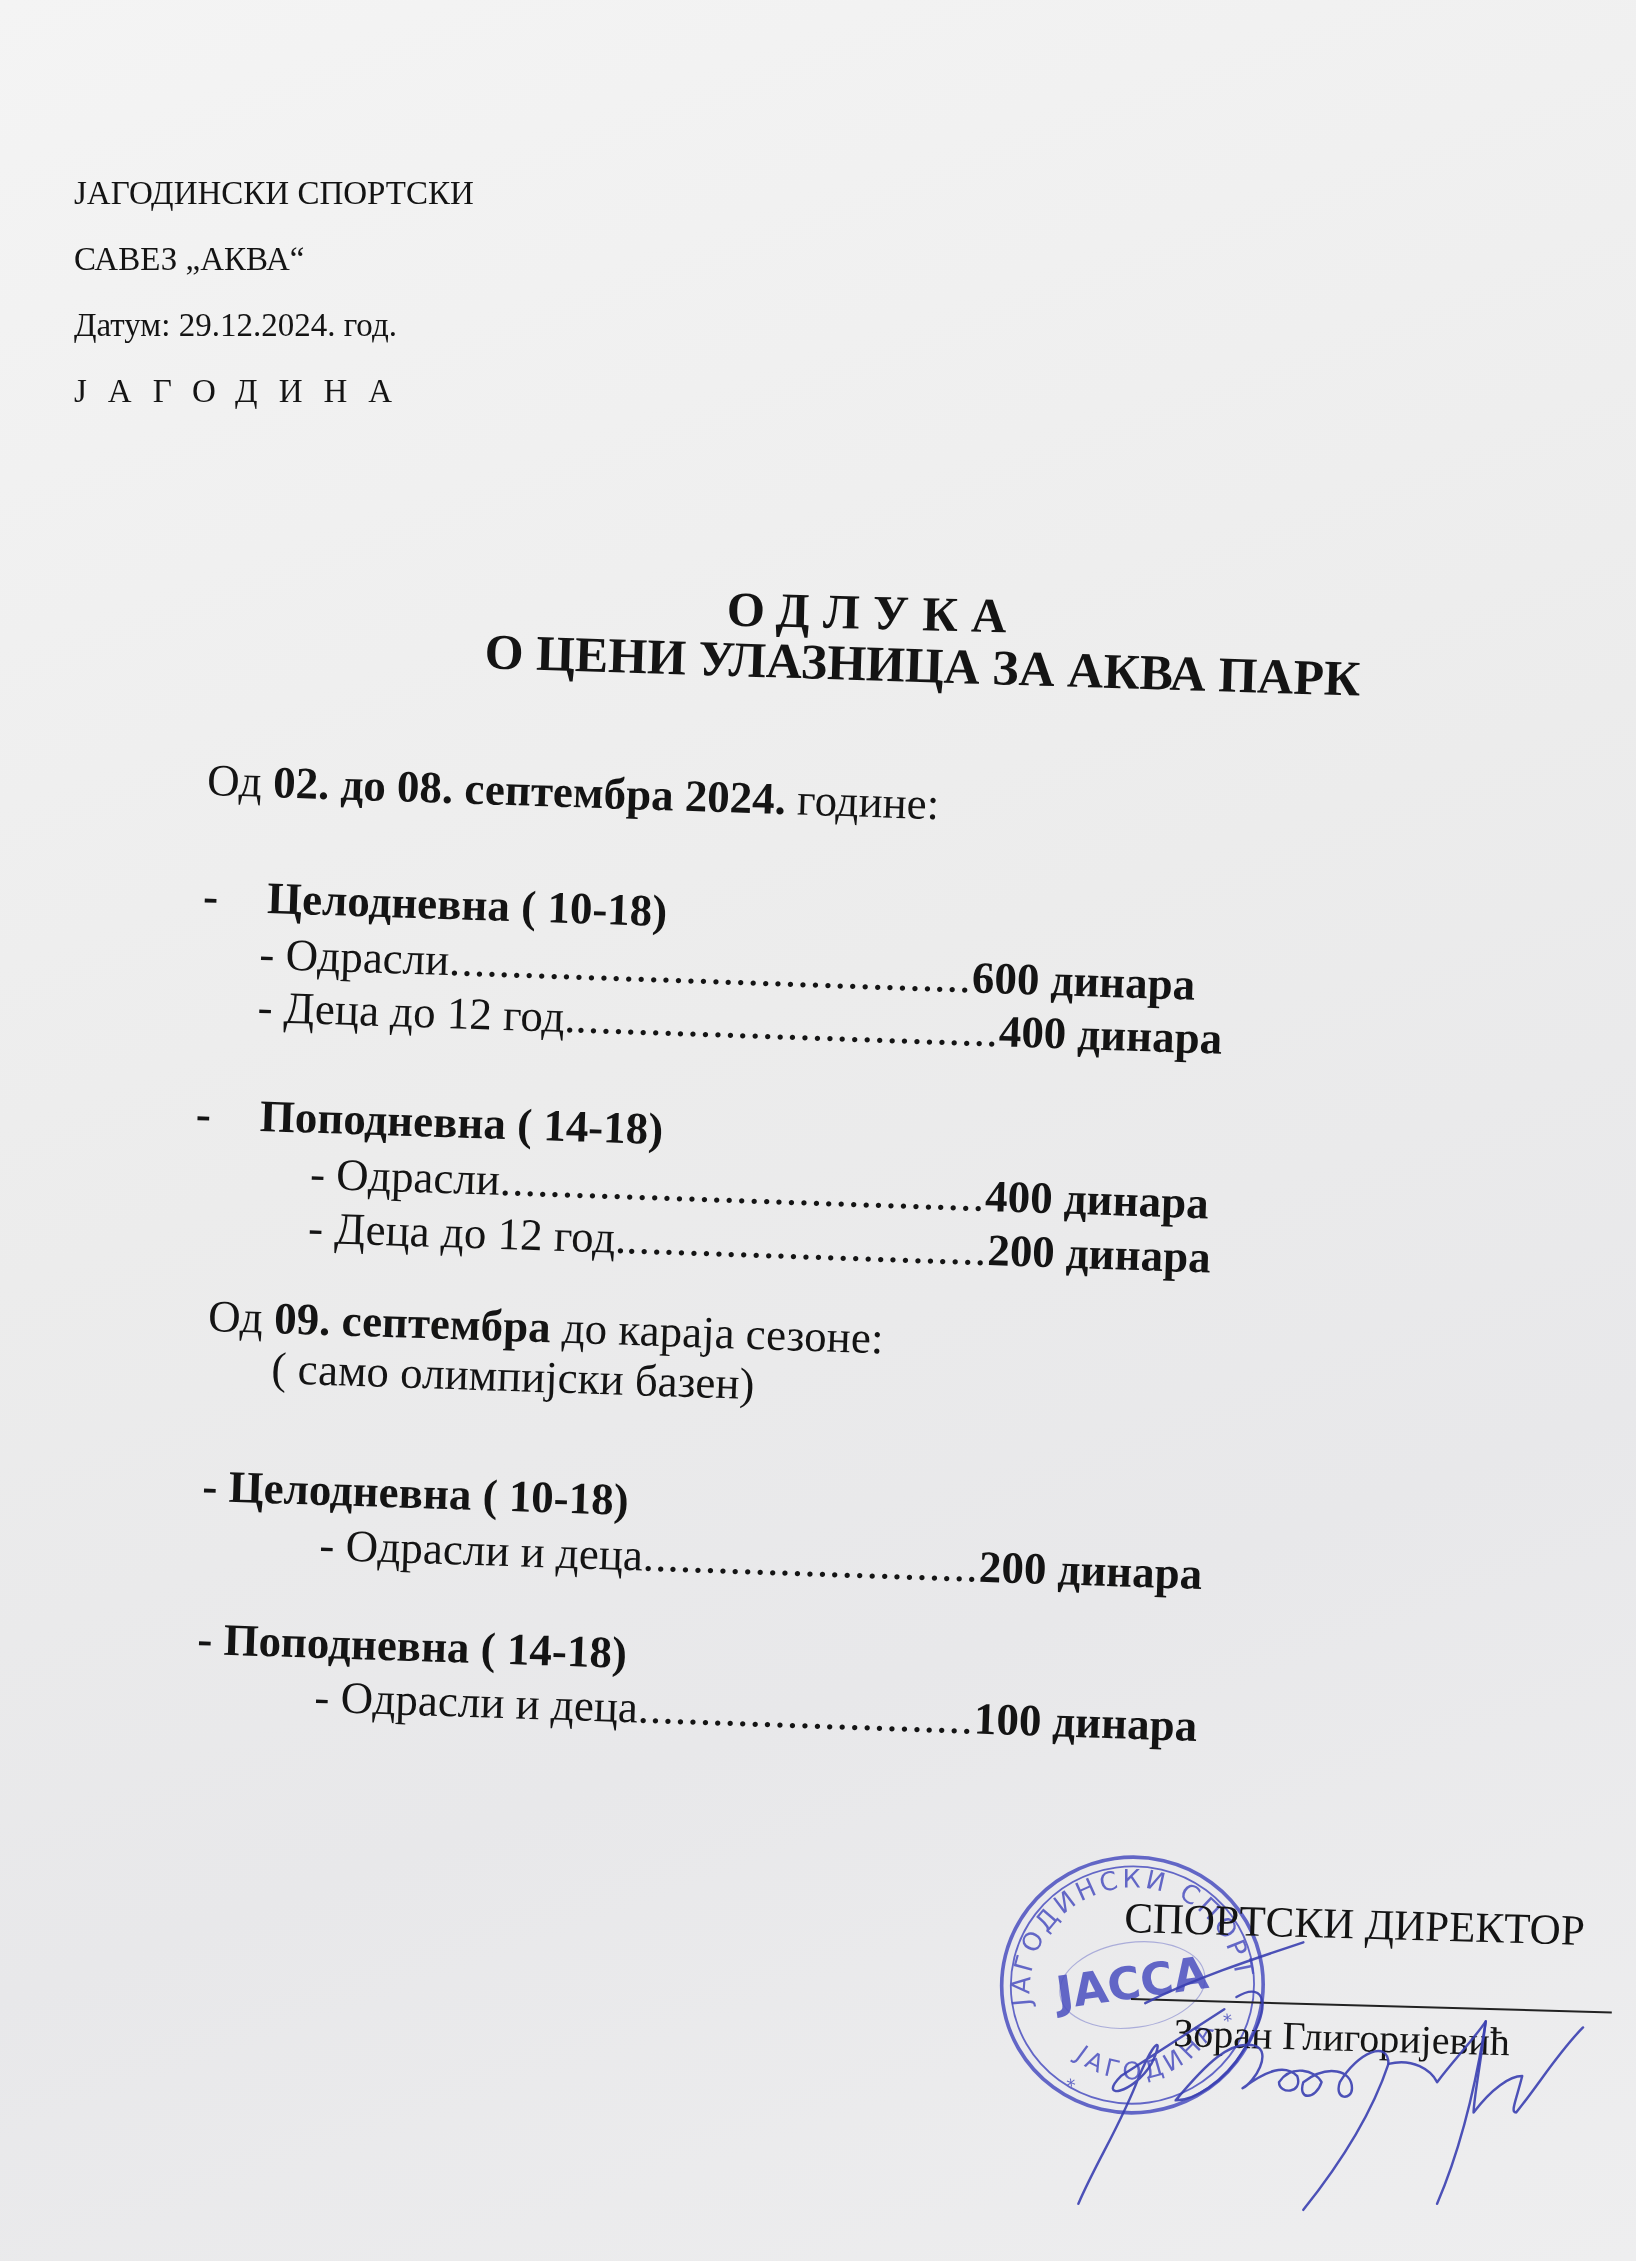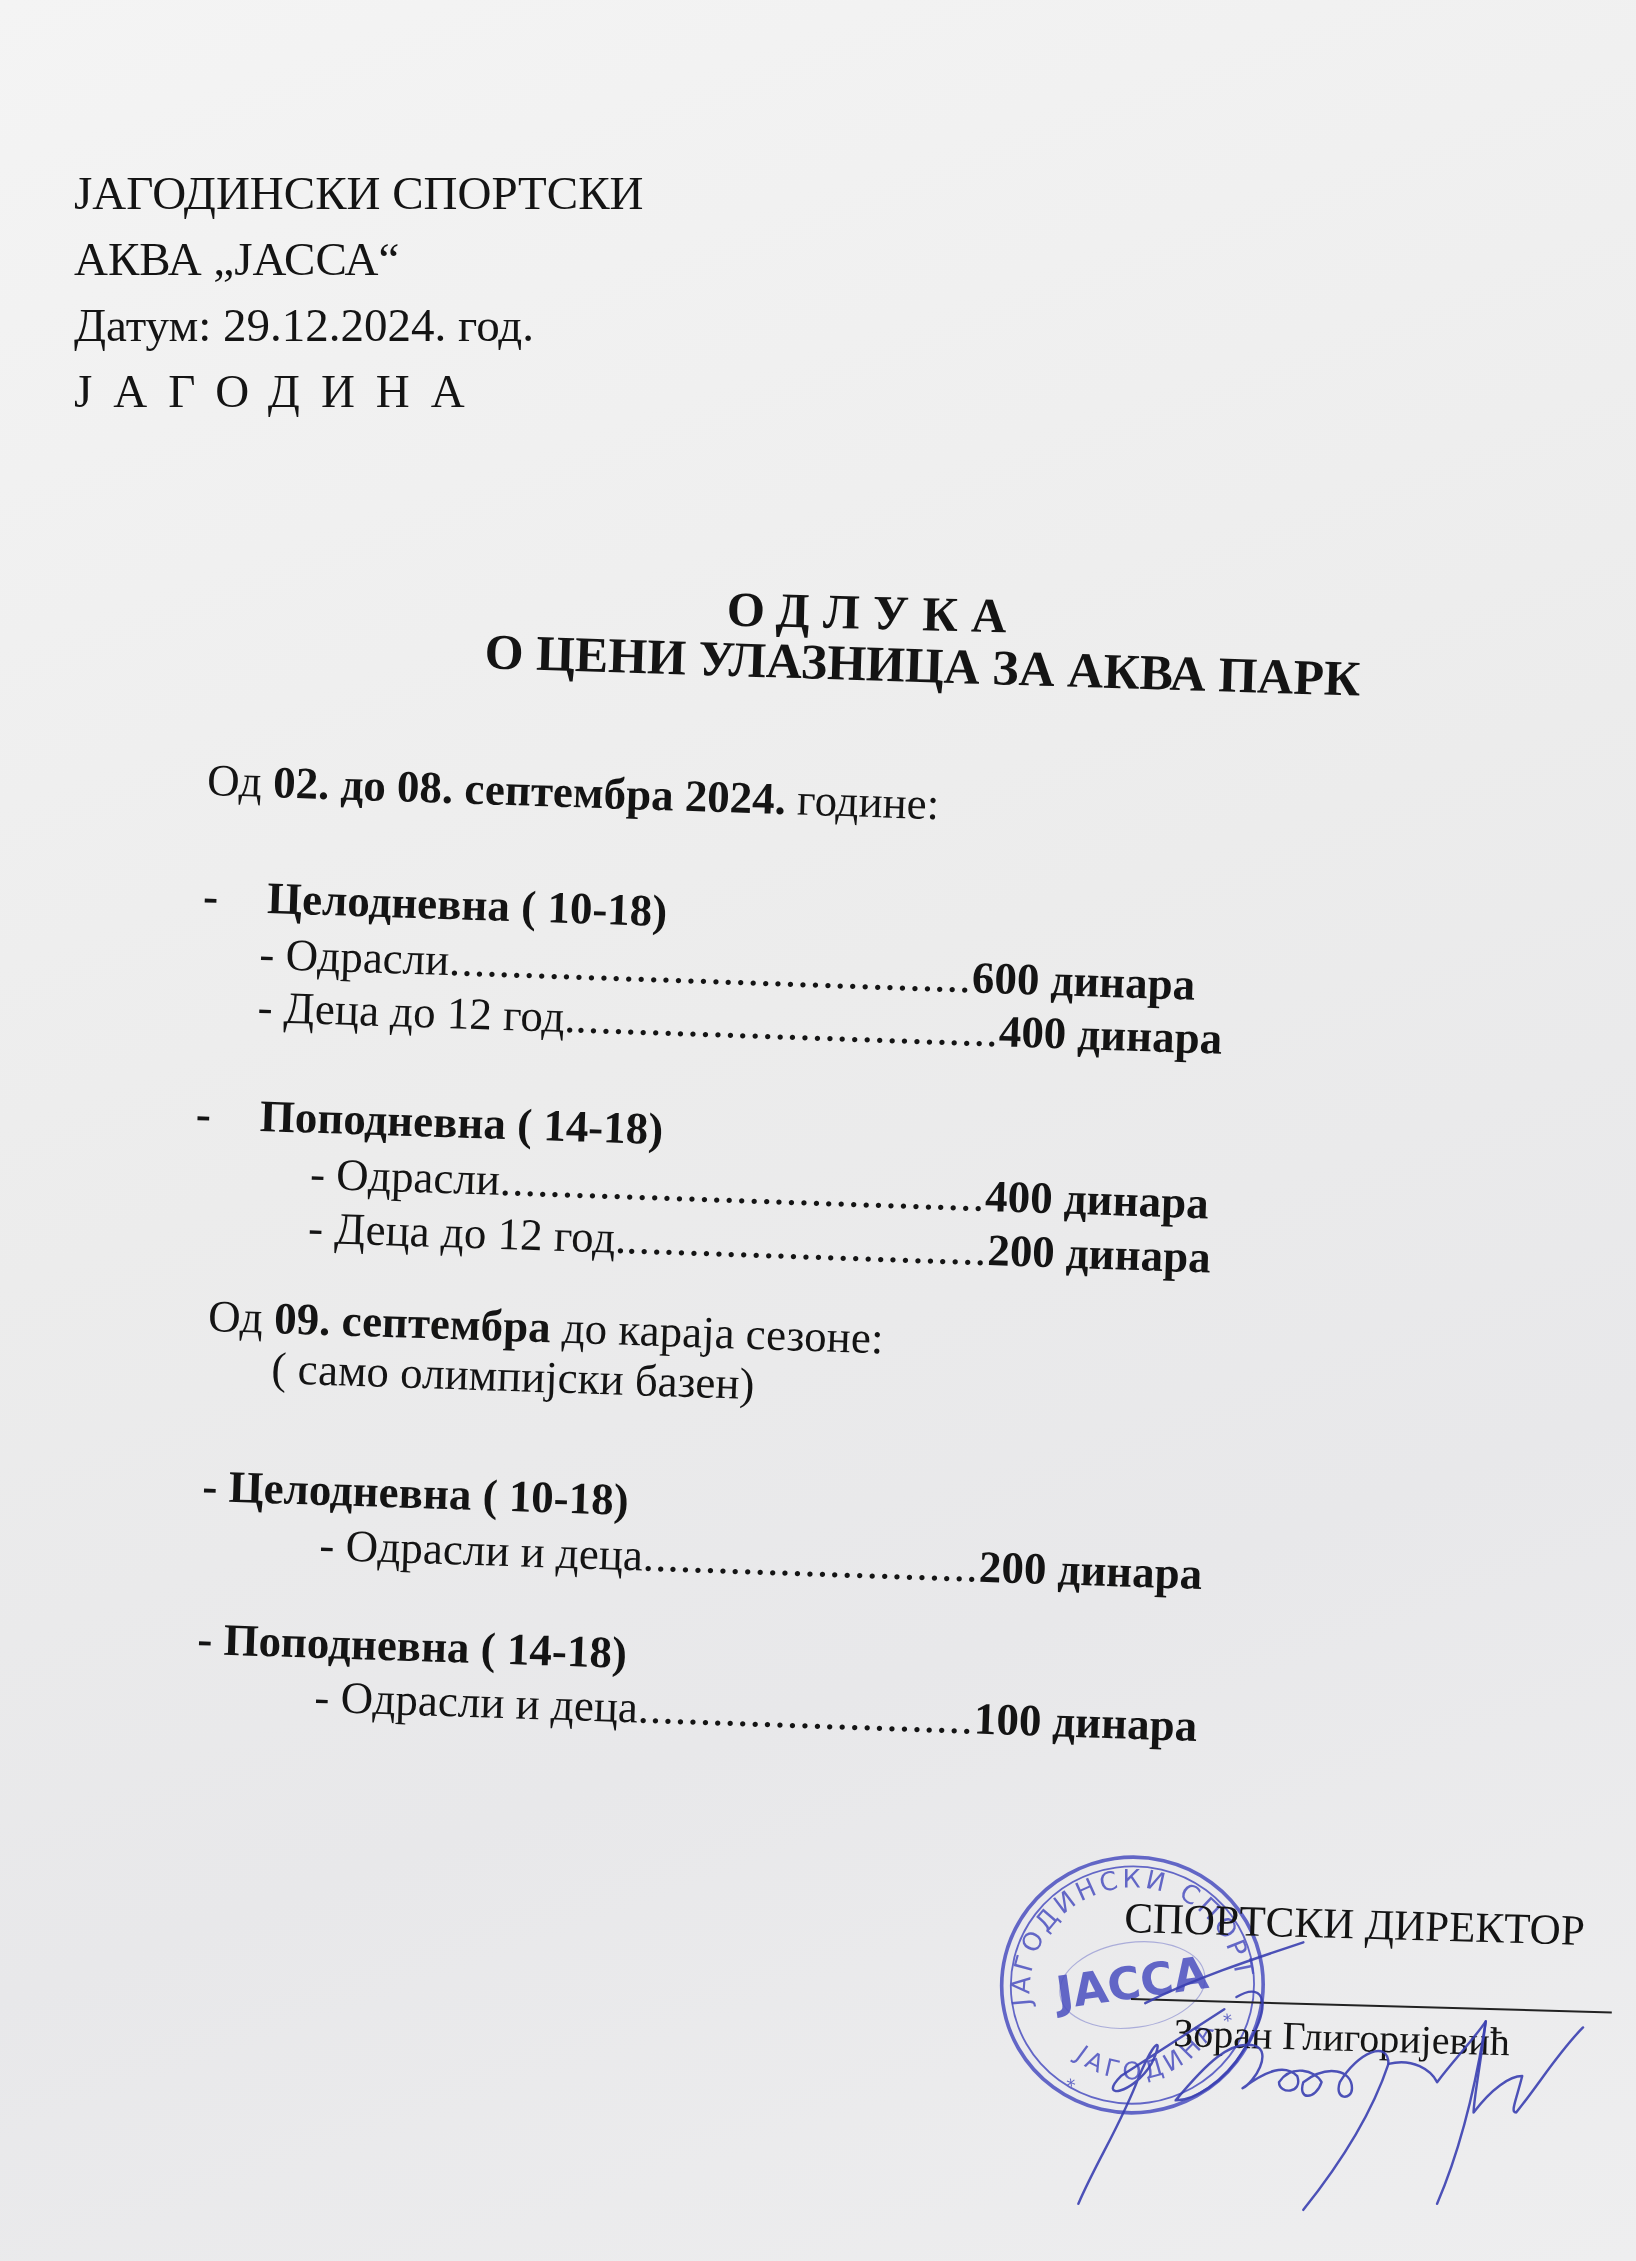--- a/index.html
+++ b/index.html
@@ -3,21 +3,21 @@
 <meta charset="utf-8">
 <style>
   html, body { margin: 0; padding: 0; }
   body {
     width: 1637px; height: 2261px; overflow: hidden; position: relative;
     background: linear-gradient(160deg, #f4f4f4 0%, #ececec 45%, #e8e8ea 70%, #eeeeef 100%);
     font-family: "Liberation Serif", "DejaVu Serif", serif;
     color: #141414;
   }
   .paper { position: absolute; inset: 0; }
-  .hdr { position: absolute; left: 74px; top: 160px; font-size: 47px; line-height: 66px; }
+  .hdr { position: absolute; left: 74px; top: 160px; font-size: 33px; line-height: 66px; }
   .hdr div { white-space: nowrap; }
   .spaced { letter-spacing: 21px; }
   .title { position: absolute; left: 0; width: 1637px; text-align: center; font-weight: bold; white-space: nowrap; }
   .t1 { top: 584px; font-size: 49px; letter-spacing: 13.4px; left: 55px; transform: rotate(1.4deg); }
   .t2 { top: 636px; font-size: 50px; left: 104px; transform: rotate(1.8deg); transform-origin: 50% 50%; }
   .block { position: absolute; transform-origin: 0 0; transform: rotate(1.9deg); font-size: 45px; white-space: nowrap; }
   .line { position: absolute; white-space: nowrap; }
   .b { font-weight: bold; }
   .price-row { display: flex; align-items: baseline; }
   .dots { letter-spacing: 1.2px; }
@@ -27,21 +27,21 @@
   .sig-name { position: absolute; left: 1174px; top: 2009px; font-size: 40px; transform: rotate(1.6deg); transform-origin: 0 0; white-space: nowrap; }
   .signature { position: absolute; left: 1011px; top: 1918px; width: 609px; height: 304px; }
 </style>
 </head>
 <body>
 
 <div class="paper">
 
   <div class="hdr">
     <div>ЈАГОДИНСКИ СПОРТСКИ</div>
-    <div>АКВА „ЈАССА“</div>
+    <div>САВЕЗ „АКВА“</div>
     <div>Датум: 29.12.2024. год.</div>
     <div class="spaced">ЈАГОДИНА</div>
   </div>
 
   <div class="title t1">ОДЛУКА</div>
   <div class="title t2">О ЦЕНИ УЛАЗНИЦА ЗА АКВА ПАРК</div>
 
   <div class="block" style="left:208px; top:754px;">
     <div class="line" style="left:0; top:0;">
       <span>Од </span><span class="b">02. до 08. септембра 2024.</span><span> године:</span>

